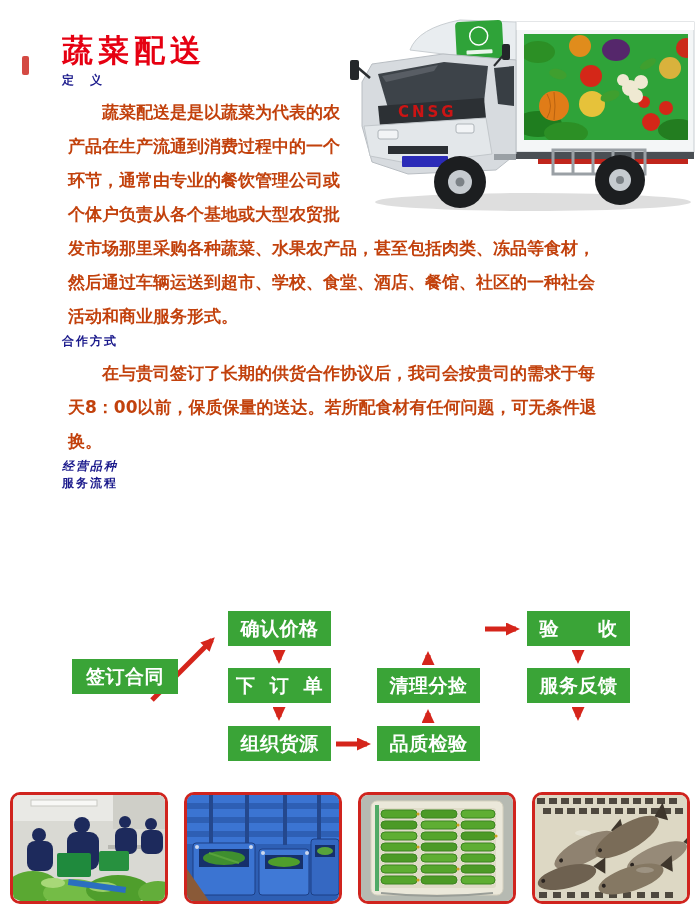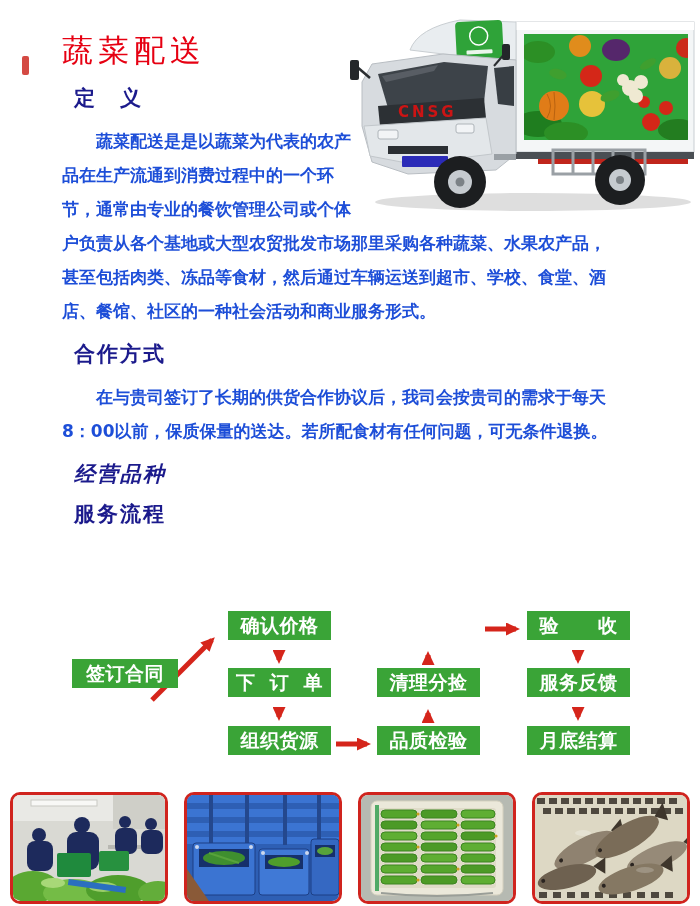--- a/index.html
+++ b/index.html
@@ -1,28 +1,28 @@
 <!DOCTYPE html>
 <html><head>
 <meta charset="utf-8">
 <style>
   html,body{margin:0;padding:0;background:#ffffff;}
   .page{width:700px;height:906px;background:#fff;position:relative;overflow:hidden;
         font-family:"DejaVu Sans","Liberation Sans",sans-serif;}
   .content{padding:4px 85px 0 62px;height:600px;box-sizing:border-box;overflow:hidden;}
   .truck-float{float:right;width:263px;height:214px;position:relative;}
   .truck-float svg{position:absolute;right:-85px;top:0;display:block;}
-  h1.title{color:#E60012;font-size:31px;letter-spacing:5px;margin:26px 0 0;font-weight:normal;}
-  h2.sec{color:#1B1A8C;font-size:21px;letter-spacing:2px;margin:12px;font-weight:bold;white-space:pre;}
+  h1.title{color:#E60012;font-size:31px;letter-spacing:5px;margin:26px 0 0;font-weight:bold;}
+  h2.sec{color:#1B1A8C;font-size:12px;letter-spacing:2px;margin:0;font-weight:bold;white-space:pre;}
   .mtA{margin-top:18px;} .mtB{margin-top:22px;} .mtC{margin-top:18px;font-style:italic;} .mtD{margin-top:12px;}
-  p.body{font-size:17px;font-weight:bold;line-height:34px;margin:6px 0 0;text-indent:2em;color:#1d4ed8;}
+  p.body{font-size:17px;font-weight:bold;line-height:34px;margin:6px 6px 0;text-indent:2em;color:#c2410c;}
   .artifact{position:absolute;left:22px;top:56px;width:7px;height:19px;background:#cc2a22;
             border-radius:2px;opacity:.85;}
   .flow{position:relative;width:620px;height:160px;margin:6px 0 0 40px;}
-  .fb{position:absolute;width:103px;height:29px;background:#3AA437;color:#fff;font-weight:bold;
+  .fb{position:absolute;width:103px;height:35px;background:#3AA437;color:#fff;font-weight:bold;
       font-size:19px;display:flex;align-items:center;justify-content:center;white-space:pre;
       letter-spacing:.5px;}
   .arrows{position:absolute;left:0;top:0;}
   .photos{display:flex;justify-content:space-between;padding:0 10px;margin-top:26px;}
   .photo{width:158px;height:112px;border:3px solid #D0241E;border-radius:10px;overflow:hidden;
          box-sizing:border-box;background:#fff;}
   .photo svg{display:block;width:100%;height:100%;}
 </style>
 </head>
 <body>
@@ -144,21 +144,20 @@
       </g>
     </svg>
     <div class="fb" style="left:32px;top:53px;width:106px">签订合同</div>
     <div class="fb" style="left:188px;top:5px">确认价格</div>
     <div class="fb" style="left:188px;top:62px">下  订  单</div>
     <div class="fb" style="left:188px;top:120px">组织货源</div>
     <div class="fb" style="left:337px;top:62px">清理分捡</div>
     <div class="fb" style="left:487px;top:5px">验　　收</div>
     <div class="fb" style="left:337px;top:120px">品质检验</div>
     <div class="fb" style="left:487px;top:62px">服务反馈</div>
-    <div class="fb" style="left:487px;top:120px">月底结算</div>
   </div>
 
   <div class="photos">
 
     <div class="photo">
       <svg viewBox="0 0 152 106">
         <rect width="152" height="106" fill="#d9d9d3"></rect>
         <rect width="152" height="26" fill="#e9e9e5"></rect>
         <rect x="100" y="0" width="52" height="34" fill="#cfcfc8"></rect>
         <rect x="18" y="5" width="66" height="6" fill="#f8f8f6" stroke="#c9c9c3"></rect>

